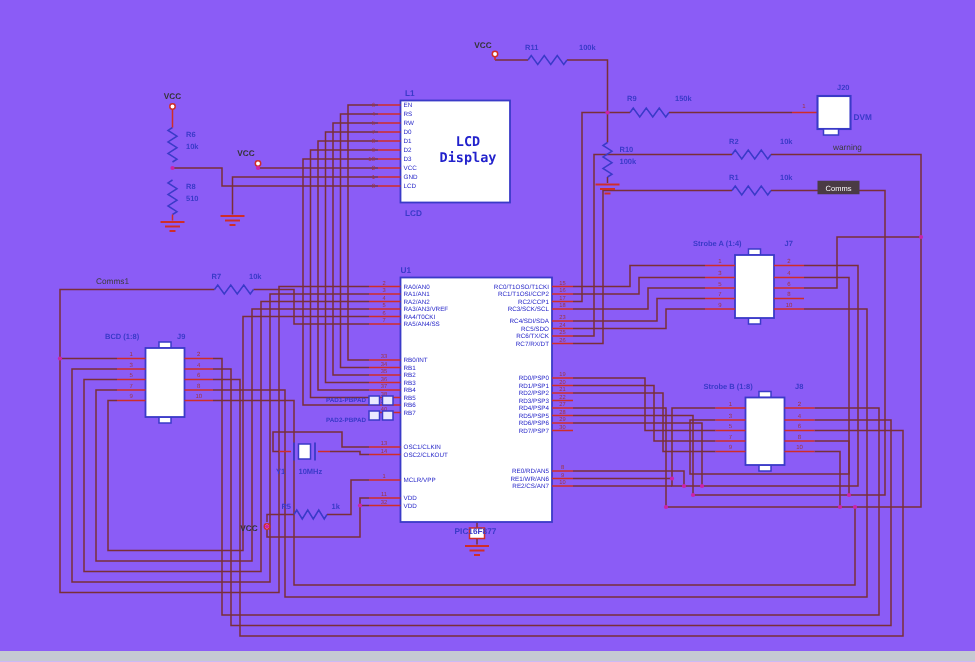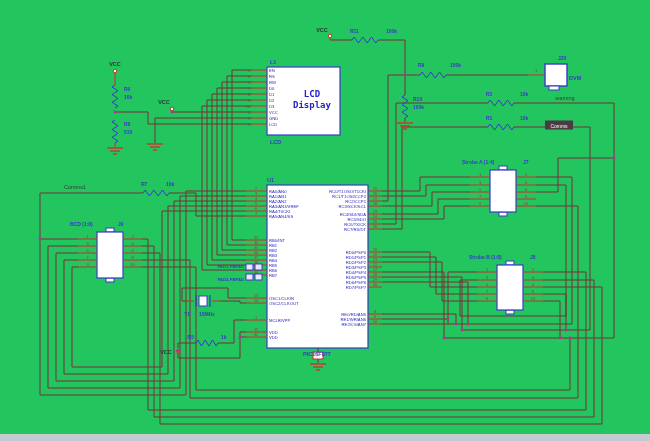--- a/index.html
+++ b/index.html
@@ -1,16 +1,16 @@
 <!DOCTYPE html>
 <html><head>
 <meta charset="utf-8">
 <style>
   html,body{margin:0;padding:0;background:#ffffff;}
-  #stage{position:relative;width:650px;height:441px;background:#22c55e;overflow:hidden;
+  #stage{position:relative;width:650px;height:441px;background:#8b5cf6;overflow:hidden;
          font-family:"Liberation Sans",sans-serif;}
   svg{display:block}
   .bottombar{position:absolute;left:0;bottom:0;width:650px;height:7px;background:#c5c9d2;}
 </style>
 </head>
 <body>
 
 <div id="stage">
   <div id="svghost">
       <svg width="650" height="441">

